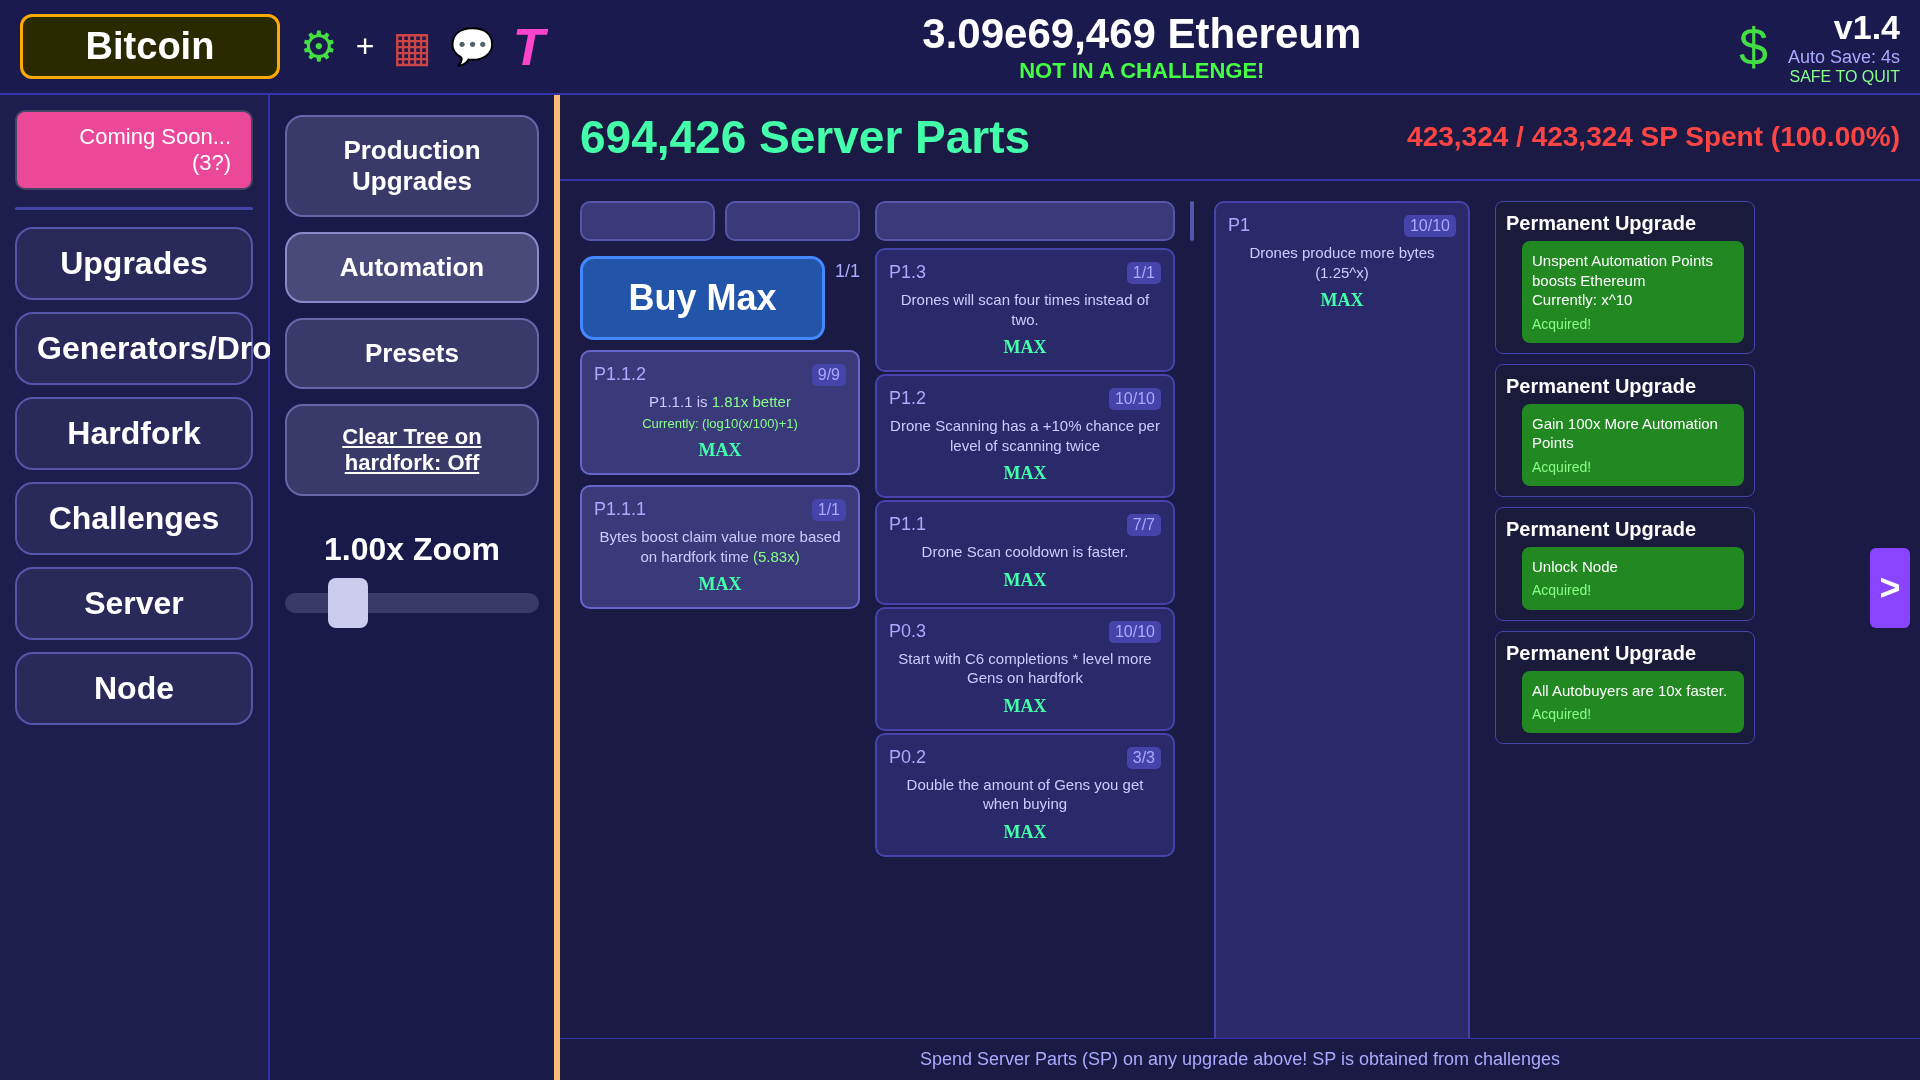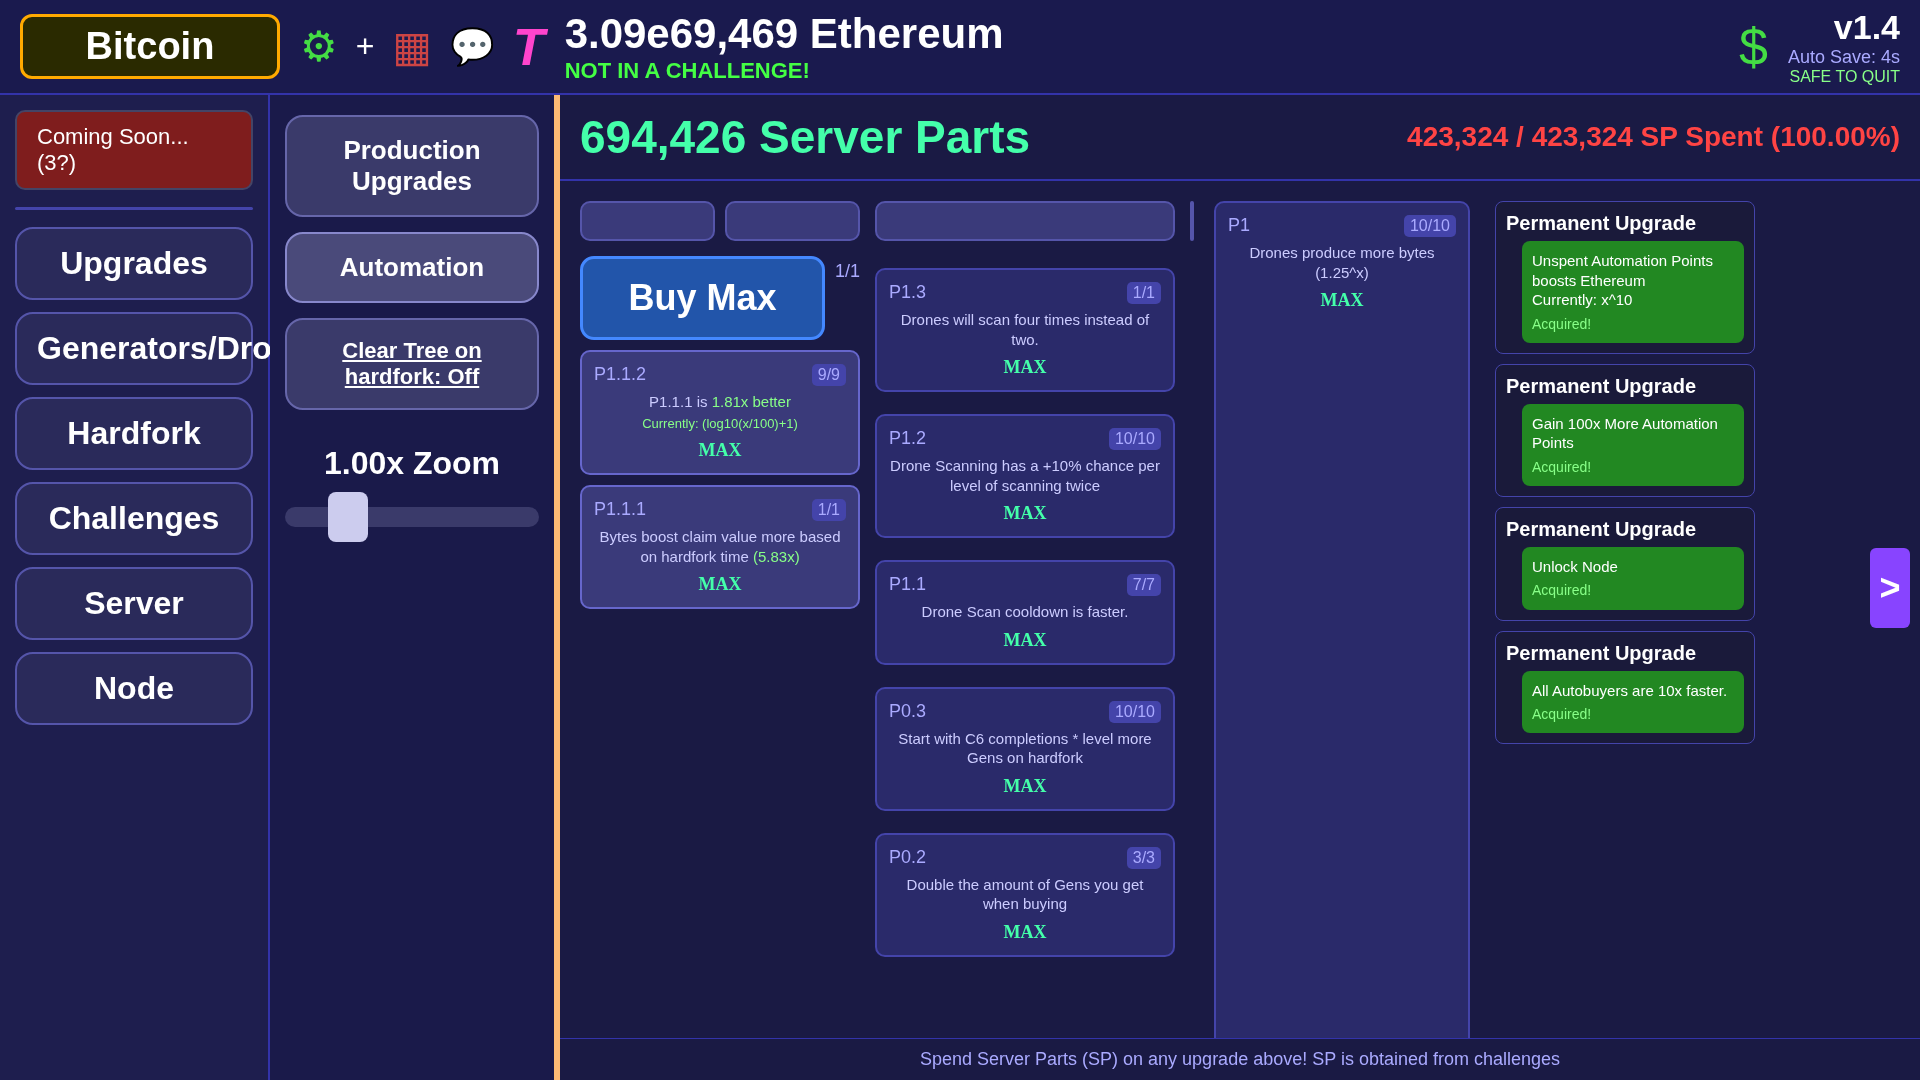--- a/index.html
+++ b/index.html
@@ -48,21 +48,21 @@
     }
 
     #gear-icon { color: #44dd44; }
     #plus-icon { color: white; font-size: 32px; }
     #grid-icon { color: #cc4444; }
     #discord-icon { color: #88aaff; }
     #t-icon { color: #ff44cc; font-style: italic; font-size: 52px; font-weight: bold; }
 
     #currency-display {
       flex: 1;
-      text-align: left;
+      text-align: center;
     }
 
     #ethereum-amount {
       font-size: 42px;
       font-weight: bold;
       color: white;
     }
 
     #challenge-status {
       color: #44ff44;
@@ -95,26 +95,26 @@
       height: 985px;
       background: #1e1e4e;
       border-right: 2px solid #3333aa;
       padding: 15px;
       display: flex;
       flex-direction: column;
       gap: 12px;
     }
 
     #coming-soon {
-      background: #7f1d1d;
+      background: #ec4899;
       border: 2px solid #444466;
       border-radius: 10px;
       padding: 12px 20px;
       font-size: 22px;
-      text-align: left;
+      text-align: right;
     }
 
     .divider {
       height: 3px;
       background: #4444aa;
       border-radius: 2px;
       margin: 5px 0;
     }
 
     .nav-button {
@@ -237,21 +237,21 @@
     #left-upgrades {
       display: flex;
       flex-direction: column;
       gap: 10px;
       width: 280px;
     }
 
     #center-upgrades {
       display: flex;
       flex-direction: column;
-      gap: 22px;
+      gap: 2px;
       width: 300px;
     }
 
     #right-upgrades {
       display: flex;
       gap: 10px;
       width: 280px;
     }
 
     #permanent-upgrades {
@@ -427,20 +427,21 @@
   <button class="nav-button">Generators/Drones</button>
   <button class="nav-button">Hardfork</button>
   <button class="nav-button">Challenges</button>
   <button class="nav-button">Server</button>
   <button class="nav-button">Node</button>
 </div>
 
 <div id="middle-panel">
   <button class="panel-button">Production Upgrades</button>
   <button class="panel-button active">Automation</button>
+  <button class="panel-button">Presets</button>
   <button class="panel-button" style="font-size:22px;text-decoration:underline;">Clear Tree on hardfork: Off</button>
   <div id="zoom-label">1.00x Zoom</div>
   <div id="zoom-slider-container">
     <input type="range" id="zoom-slider" min="0" max="100" value="20" style="">
   </div>
 </div>
 
 <div id="main-content">
   <div id="server-parts-header">
     <span id="server-parts-title">694,426 Server Parts</span>

